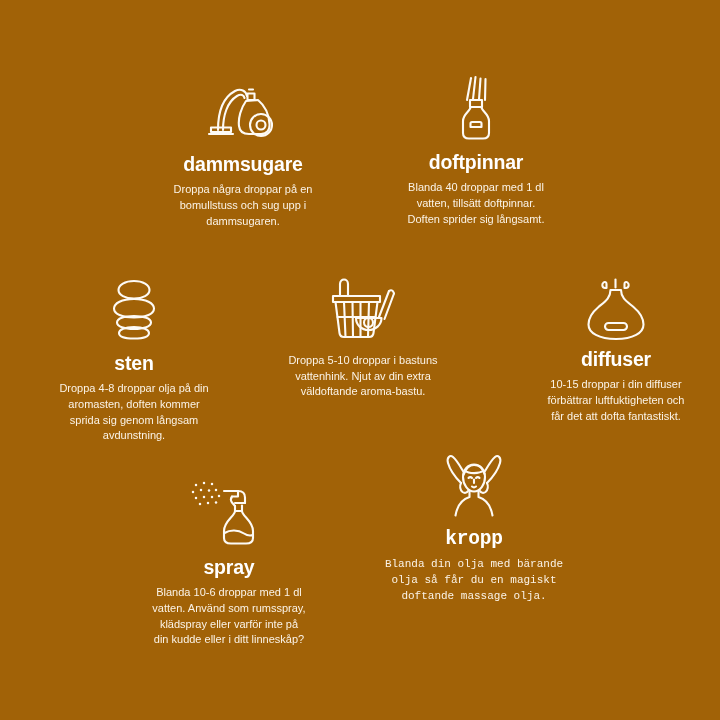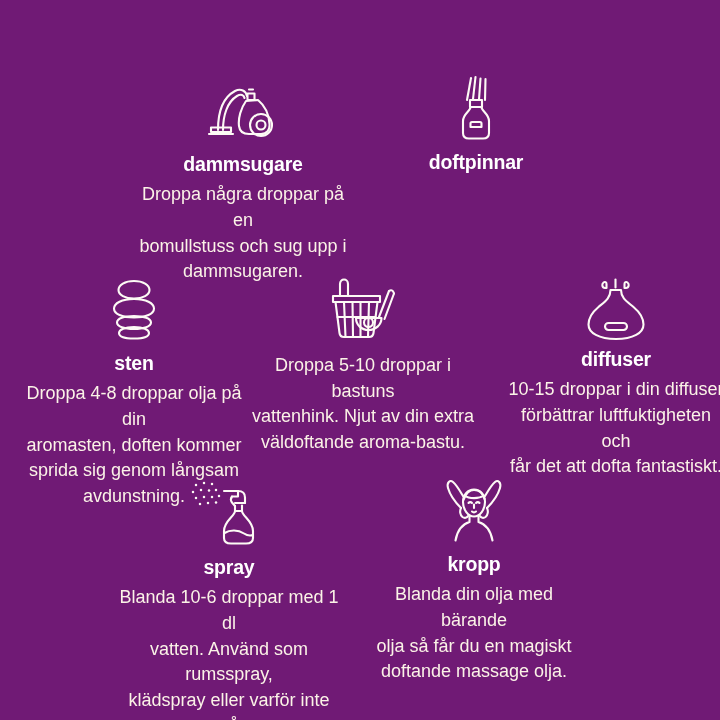--- a/index.html
+++ b/index.html
@@ -60,45 +60,45 @@
     font-size: 19.5px;
     font-weight: bold;
     letter-spacing: -0.2px;
     margin: 0 0 7px 0;
     line-height: 1.1;
   }
 
   .card-body {
     display: block;
     color: #fbf3e7;
-    font-size: 18px;
+    font-size: 11px;
     line-height: 1.42;
     margin: 0;
     padding: 0 2px;
     white-space: pre-line;
   }
 
   
   
   .pos-dammsugare { left: 129px;  top: 78px; }
   .pos-doftpinnar { left: 362px;  top: 76px; }
 
   
   .pos-sten       { left: 20px;    top: 277px; }
   .pos-bastu      { left: 249px;  top: 277px; }
   .pos-diffuser   { left: 502px;  top: 273px; }
 
   
   .pos-spray      { left: 115px;  top: 481px; }
-  .pos-kropp      { left: 360px;  top: 478px; }
+  .pos-kropp      { left: 360px;  top: 453px; font-family: Liberation Mono, monospace; }
 </style>
 </head>
 <body style="background: rgb(200, 135, 63);">
 
-<div class="infographic" style="background: #701a75;">
+<div class="infographic" style="background: #a16207;">
 
   <div class="card pos-dammsugare">
     <span class="icon-wrap">
       <svg width="76" height="64" viewBox="0 0 76 64" aria-hidden="true">
         <g class="ico" style="stroke: rgb(253, 250, 245);">
 
           <path d="M13 52 C13 36 17 20 30 13 C36 10 41 13 42 18"></path>
           <path d="M18 52 C18 38 22 24 32 18 C36 15.5 39 17 39.5 20"></path>
 
           <path d="M6 49.5 L26 49.5 L26 54 L6 54 Z"></path>
@@ -132,20 +132,23 @@
 
           <path d="M24 24 L24 31 L36 31 L36 24 Z"></path>
 
           <path d="M24.5 31 C24.5 35 17 38 17 45 L17 57 C17 60.5 19 62.5 23 62.5 L37 62.5 C41 62.5 43 60.5 43 57 L43 45 C43 38 35.5 35 35.5 31"></path>
 
           <path d="M26 46 L34 46 C35 46 35.5 46.6 35.5 47.6 L35.5 51 L24.5 51 L24.5 47.6 C24.5 46.6 25 46 26 46 Z"></path>
         </g>
       </svg>
     </span>
     <span class="card-title" style="color: rgb(255, 255, 255);">doftpinnar</span>
+    <span class="card-body" style="color: rgb(251, 243, 231);">Blanda 40 droppar med 1 dl
+vatten, tillsätt doftpinnar.
+Doften sprider sig långsamt.</span>
   </div>
 
   <div class="card pos-sten">
     <span class="icon-wrap">
       <svg width="66" height="62" viewBox="0 0 66 62" aria-hidden="true">
         <g class="ico" style="stroke: rgb(253, 250, 245);">
 
           <path d="M33 4 C24 4 17.5 8 17.5 13 C17.5 18 24 21.5 33 21.5 C42 21.5 48.5 18 48.5 13 C48.5 8 42 4 33 4 Z"></path>
 
           <path d="M33 22 C21 22 13 26 13 31.5 C13 37 21 40.5 33 40.5 C45 40.5 53 37 53 31.5 C53 26 45 22 33 22 Z"></path>

